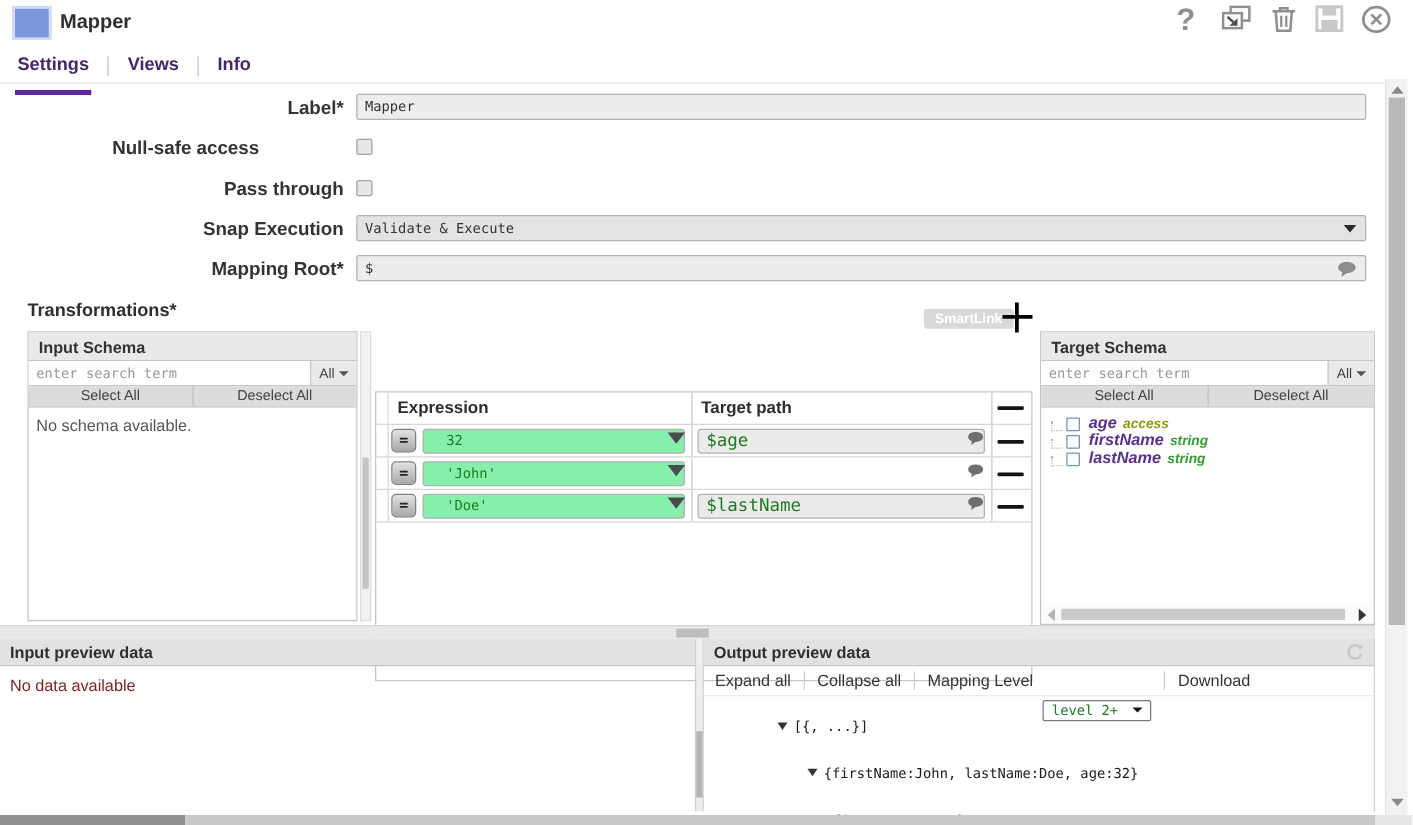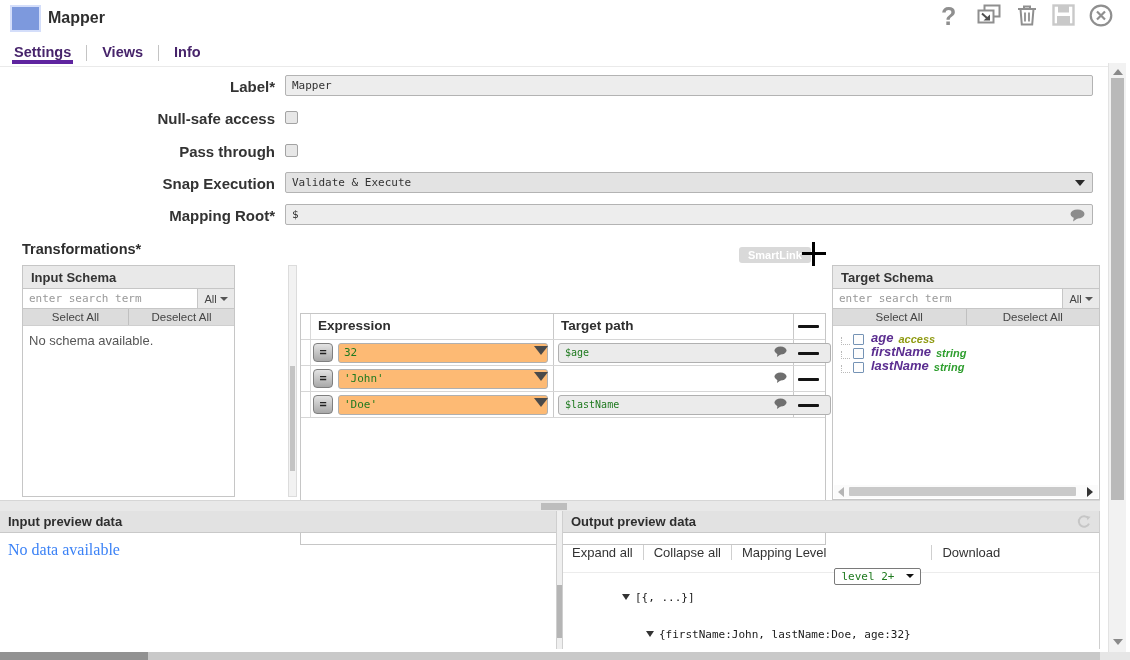--- a/index.html
+++ b/index.html
@@ -9,21 +9,21 @@
   .abs { position:absolute; }
 
   
   .snap-icon { left:10px; top:5px; width:31px; height:27px; background:#7d99dd; border:2px solid #d4defa; }
   .dlg-title { left:48px; top:9px; font-size:16px; font-weight:bold; color:#2e2e2e; }
   .tb-icon { top:4px; color:#8f8f8f; cursor:pointer; }
   .help-glyph { left:941px; top:2px; font-size:25px; font-weight:bold; color:#8f8f8f; }
 
   
   .tabs { left:12px; top:44px; display:flex; align-items:flex-start; font-size:14.5px; font-weight:bold; color:#47246b; }
-  .tab { padding:0 2px 0 2px; cursor:pointer; }
+  .tab { padding:0 2px 12px 2px; cursor:pointer; }
   .tab.active { border-bottom:4px solid #5f249f; }
   .tabsep { width:1px; height:16px; background:#c4c4c4; margin:1px 13px 0 13px; }
   .tabs-rule { left:0; top:66px; width:1108px; height:1px; background:#eaeaea; }
 
   
   .frm-label { width:253px; left:22px; text-align:right; font-weight:bold; font-size:15px; color:#333; }
   .txt-input { background:#ededed; border:1px solid #b3b3b3; font-family:"DejaVu Sans Mono",monospace;
                font-size:11px; color:#333; padding:0 6px; height:21px; border-radius:2px; }
   .chk { width:13px; height:13px; background:#e7e7e7; border:1px solid #a3a3a3; border-radius:2px; cursor:pointer; }
   .sel { background:#e3e3e3; border:1px solid #b3b3b3; font-family:"DejaVu Sans Mono",monospace; font-size:11px;
@@ -64,25 +64,25 @@
   .mt-row { display:flex; height:26px; border-bottom:1px solid #d6d6d6; }
   .mt-handle { width:10px; border-right:1px solid #d9d9d9; }
   .mt-exp { width:243px; border-right:1px solid #c9c9c9; position:relative; }
   .mt-target { width:240px; border-right:1px solid #c9c9c9; position:relative; }
   .mt-minus { width:30px; position:relative; }
   .mt-head { font-weight:bold; font-size:13.5px; color:#2e2e2e; }
   .mt-head .mt-exp, .mt-head .mt-target { padding:4px 0 0 7px; }
   .eq-btn { position:absolute; left:2px; top:3px; width:20px; height:19px; border:1px solid #7f7f7f; border-radius:4px;
             background:linear-gradient(#e3e3e3,#a8a8a8); font-family:"DejaVu Sans Mono",monospace; font-weight:bold;
             font-size:12px; color:#222; text-align:center; line-height:17px; cursor:pointer; }
-  .exp-field { position:absolute; left:27px; top:3px; width:210px; height:20px; background:#fdba74;
+  .exp-field { position:absolute; left:27px; top:3px; width:210px; height:20px; background:#86efac;
                border:1px solid #b0b0b0; border-radius:3px; font-family:"DejaVu Sans Mono",monospace; font-size:11px;
-               color:#1f7a1f; line-height:18px; padding-left:5px; cursor:text; }
-  .tgt-field { position:absolute; left:4px; top:3px; width:273px; height:20px; background:#ebebeb;
-               border:1px solid #b0b0b0; border-radius:3px; font-family:"DejaVu Sans Mono",monospace; font-size:10px;
+               color:#1f7a1f; line-height:18px; padding-left:18px; cursor:text; }
+  .tgt-field { position:absolute; left:4px; top:3px; width:230px; height:20px; background:#ebebeb;
+               border:1px solid #b0b0b0; border-radius:3px; font-family:"DejaVu Sans Mono",monospace; font-size:14px;
                color:#1f7a1f; line-height:18px; padding-left:6px; cursor:text; }
   .field-caret { position:absolute; right:5px; top:6px; }
   .field-bubble { position:absolute; right:6px; top:4px; }
   .minus-bar { position:absolute; left:4px; top:12px; width:21px; height:3px; background:#141414; border-radius:1px; cursor:pointer; }
 
   
   .tree { padding:5px 0 0 6px; }
   .tree-item { height:14px; display:flex; align-items:flex-end;font-style:italic; }
   .tree-dots { width:9px; height:8px; border-left:1px dotted #b9b9b9; border-bottom:1px dotted #b9b9b9; margin:-6px 3px 0 2px; }
   .tree-chk { width:11px; height:11px; border:1px solid #7593b5; background:#fdfdfd; border-radius:1px; margin-right:7px; cursor:pointer; }
@@ -94,25 +94,25 @@
   .hsb .thumb { position:absolute; left:15px; right:22px; top:2px; height:9px; background:#c9c9c9; border-radius:1px; }
   .tri-left { width:0; height:0; border-top:5px solid transparent; border-bottom:5px solid transparent; border-right:6px solid #b5b5b5; position:absolute; left:4px; top:2px; }
   .tri-right { width:0; height:0; border-top:5px solid transparent; border-bottom:5px solid transparent; border-left:6px solid #333; position:absolute; right:5px; top:2px; }
 
   
   .splitter { left:0; top:500px; width:1100px; height:11px; background:#e8e8e8; border-top:1px solid #d6d6d6; }
   .splitter .grip { position:absolute; left:541px; top:2px; width:26px; height:7px; background:#bdbdbd; }
   .preview-hd { height:22px; background:#e2e2e2; border-bottom:1px solid #c9c9c9; font-weight:bold; font-size:13px;
                 color:#2e2e2e; padding:3px 0 0 8px; position:relative; }
   .in-preview { left:0; top:511px; width:556px; height:138px; }
-  .no-data { padding:8px; font-size:16px; color:#3b82f6;font-family:Liberation Serif, serif; }
+  .no-data { padding:8px; font-size:13px; color:#7f1d1d; }
   .pv-divider { left:556px; top:511px; width:7px; height:138px; background:#efefef; border-left:1px solid #cfcfcf; border-right:1px solid #cfcfcf; }
   .pv-divider .thumb { position:absolute; left:0; width:5px; top:74px; height:53px; background:#b5b5b5; }
   .out-preview { left:563px; top:511px; width:537px; height:138px; border-right:1px solid #cfcfcf; }
-  .out-toolbar { height:40px; display:flex; align-items:center; font-size:13px; color:#333; padding-left:9px; border-bottom:1px solid #ececec; }
+  .out-toolbar { height:24px; display:flex; align-items:center; font-size:13px; color:#333; padding-left:9px; border-bottom:1px solid #ececec; }
   .tb-item { cursor:pointer; }
   .tb-sep { width:1px; height:15px; background:#cfcfcf; margin:0 10px; }
   .level-sel { margin-left:8px; border:1px solid #7a7a7a; border-radius:2px; background:#fff; padding:1px 6px;
                font-family:"DejaVu Sans Mono",monospace; font-size:11px; color:#1f7a1f; display:flex; align-items:center; gap:12px; cursor:pointer;margin-top:47px; }
   .json-body { padding:6px 0 0 6px; font-family:"DejaVu Sans Mono",monospace; font-size:11px; line-height:12.5px; color:#1a1a1a; }
   .jline { white-space:pre; }
   .jtri { display:inline-block; width:0; height:0; border-left:4px solid transparent; border-right:4px solid transparent;
           border-top:6px solid #333; margin:0 5px 1px 0; cursor:pointer; }
   .ind1 { margin-left:24px; } .ind2 { margin-left:38px; }
   .jkey { color:#9a3131; }
@@ -171,21 +171,21 @@
     <div class="tabsep"></div>
     <div class="tab">Views</div>
     <div class="tabsep"></div>
     <div class="tab">Info</div>
   </div>
   <div class="abs tabs-rule"></div>
 
   <div class="abs frm-label" style="top:78px;">Label*</div>
   <input class="abs txt-input" style="left: 285px; top: 75px; width: 808px;" value="Mapper">
 
-  <div class="abs frm-label" style="top:110px;">Null-safe access</div>
+  <div class="abs frm-label" style="top:110px;text-align:center;">Null-safe access</div>
   <div class="abs chk" style="left:285px; top:111px;"></div>
 
   <div class="abs frm-label" style="top:143px;">Pass through</div>
   <div class="abs chk" style="left:285px; top:144px;"></div>
 
   <div class="abs frm-label" style="top:175px;">Snap Execution</div>
   <div class="abs sel" style="left:285px; top:172px; width:808px;">
     <span>Validate &amp; Execute</span>
     <span class="tri-dn abs" style="right:7px; top:7px;"></span>
   </div>
@@ -201,21 +201,21 @@
     </span>
   </div>
 
   <div class="abs section-title">Transformations*</div>
   <div class="abs smartlink">SmartLink</div>
   <div class="abs plus-ic">
     <div class="plus-h"></div>
       <div class="plus-v"></div>
   </div>
 
-  <div class="abs panel" style="left:22px; top:265px; width:213px; height:232px;">
+  <div class="abs panel" style="left:22px; top:265px; width:264px; height:232px;">
     <div class="panel-hd">Input Schema</div>
     <div class="search-row">
       <input class="search-in" placeholder="enter search term" style="">
       <div class="filter-all">
         <span>All</span>
         <span class="tri-dn-sm"></span>
       </div>
     </div>
     <div class="selrow">
       <div class="half">Select All</div>

